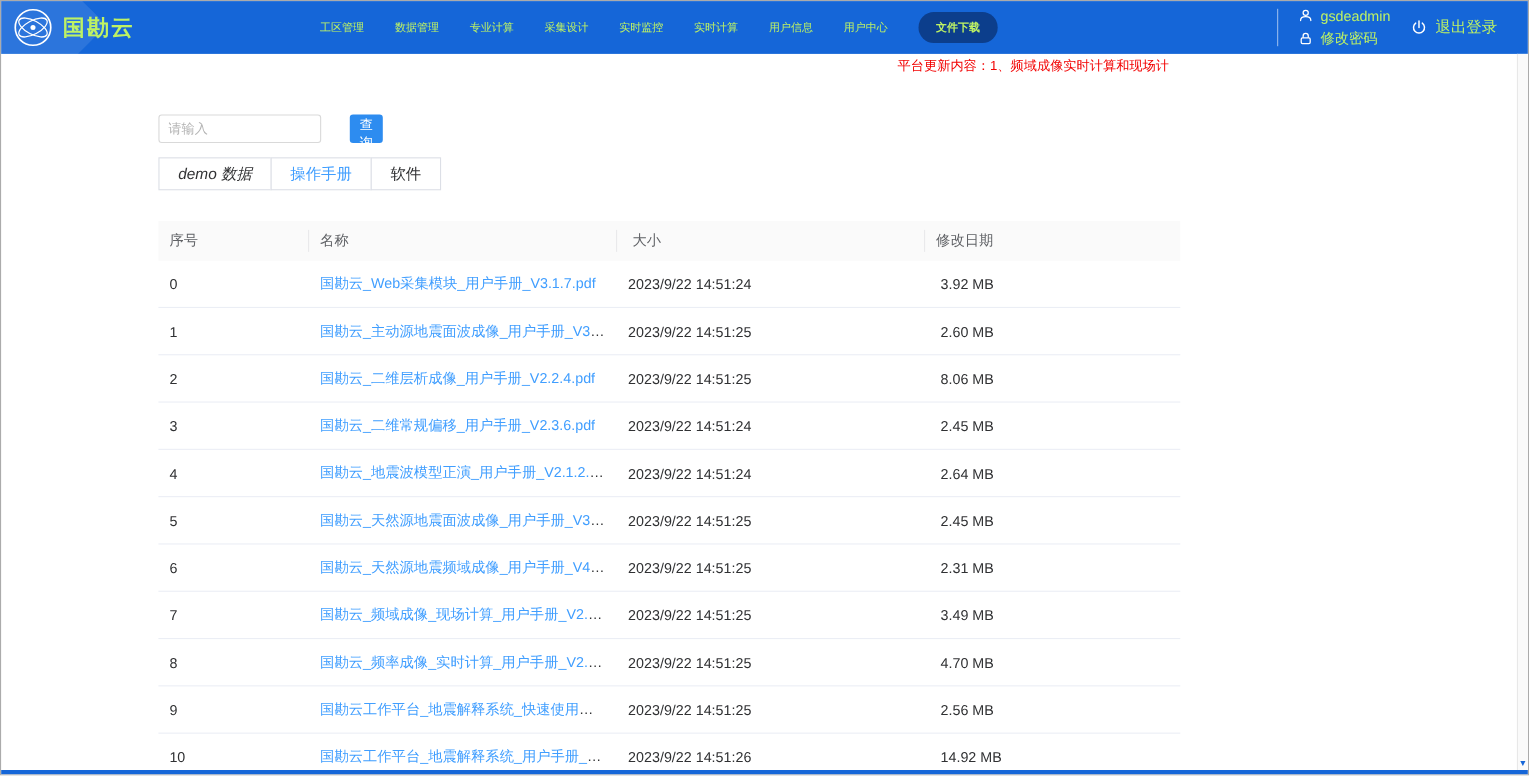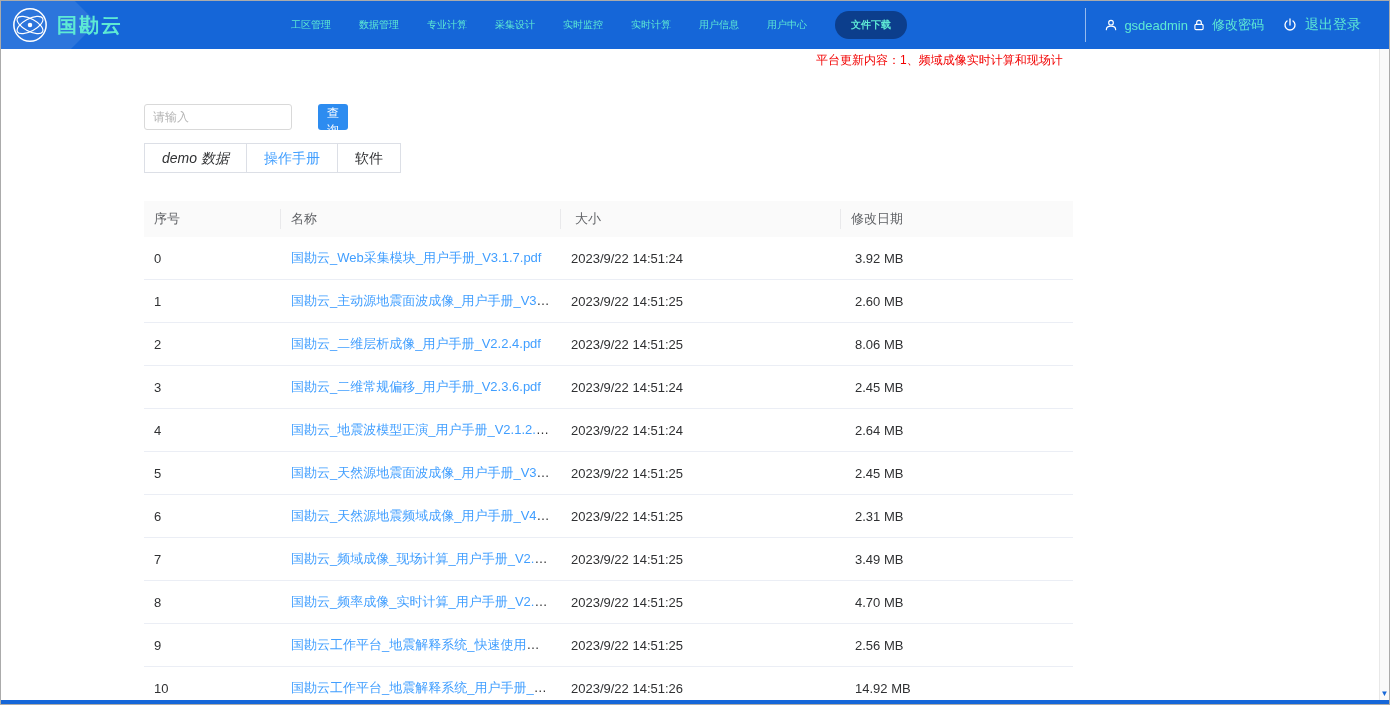--- a/index.html
+++ b/index.html
@@ -2,34 +2,34 @@
 <html><head>
 <meta charset="utf-8">
 <style>
   * { box-sizing: border-box; }
   body { margin:0; background:#e9e9e9; font-family:"Liberation Sans","DejaVu Sans",sans-serif; }
   .screen { position:relative; width:1390px; height:705px; background:#fff;
             border:1px solid #ababab; overflow:hidden; }
 
   
   .header { position:relative; height:48px; background:#1566d8; display:flex;
-            align-items:center; color:#5eead4; overflow:hidden; }
+            align-items:center; color:#bef264; overflow:hidden; }
   .brand { position:relative; display:flex; align-items:center; gap:8px; padding-left:10px; z-index:1; }
   .brand-diamond { position:absolute; left:-20px; top:-26px; width:96px; height:96px;
                    background:rgba(255,255,255,0.10); transform:rotate(45deg); z-index:0; }
   .logo-svg { width:38px; height:38px; position:relative; z-index:1; }
   .brand-name { font-size:20px; font-weight:bold; letter-spacing:2px; position:relative; z-index:1; }
 
   .nav { display:flex; align-items:center; gap:28px; margin-left:168px; }
   .nav-item { font-size:10px; cursor:pointer; padding:7px 0; white-space:nowrap; border-radius:17px; }
   .nav-item.active { background:#0c3e8c; padding:7px 16px; font-weight:bold; }
 
   .header-right { margin-left:auto; display:flex; align-items:center; gap:18px; padding-right:28px; }
   .v-divider { width:1px; height:34px; background:rgba(255,255,255,0.55); }
-  .user-block { display:flex; gap:4px; font-size:13px; }
+  .user-block { display:flex; flex-direction:column; gap:4px; font-size:13px; }
   .user-line { display:flex; align-items:center; gap:6px; cursor:pointer; white-space:nowrap; }
   .icon-14 { width:14px; height:14px; flex:0 0 auto; }
   .logout { display:flex; align-items:center; gap:7px; font-size:14px; cursor:pointer; white-space:nowrap; }
   .icon-16 { width:16px; height:16px; flex:0 0 auto; }
 
   
   .notice { position:absolute; top:51px; left:815px; color:#f20000; font-size:12px; white-space:nowrap; }
 
   
   .content { padding:55px 0 0 143px; }

